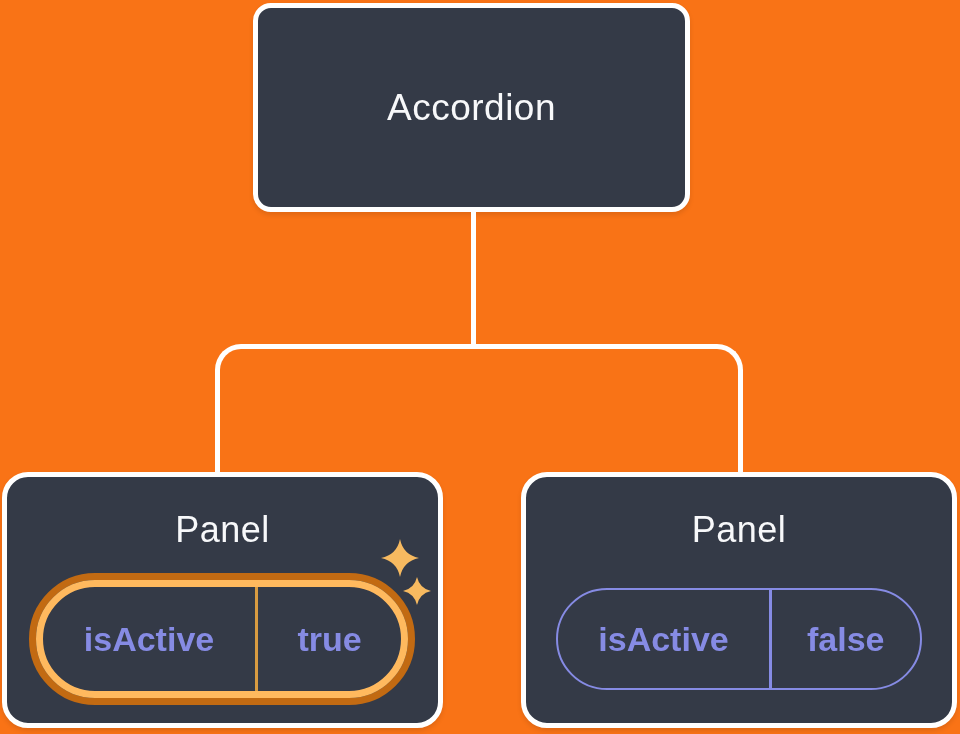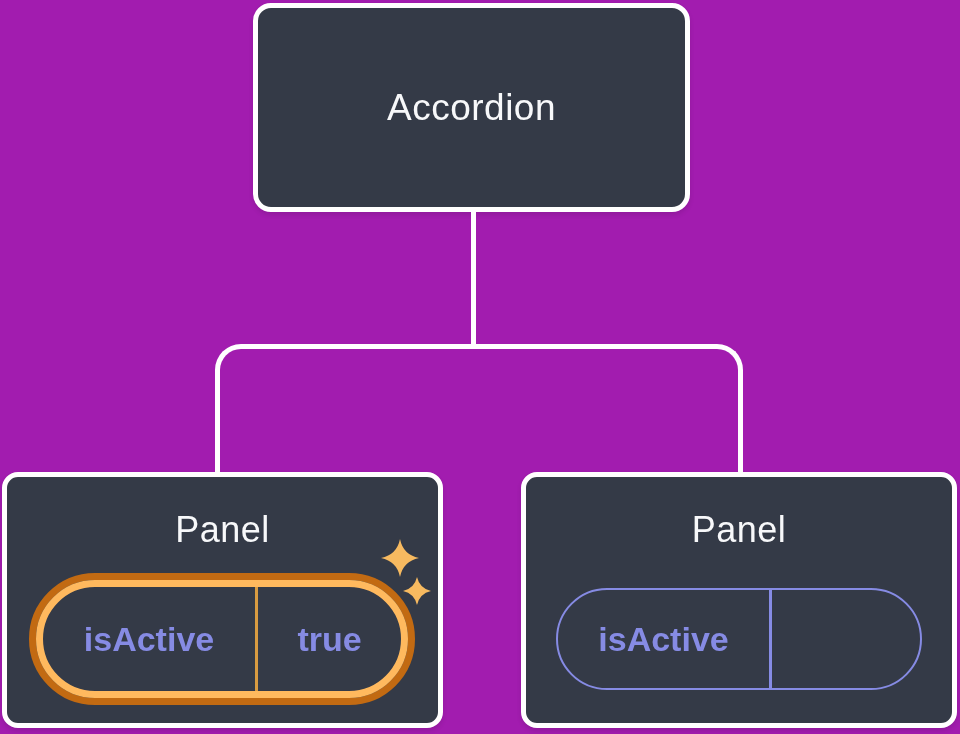--- a/index.html
+++ b/index.html
@@ -1,41 +1,41 @@
 <!DOCTYPE html>
 <html><head>
 <meta charset="utf-8">
 <style>
   html, body { margin: 0; padding: 0; }
   .canvas {
     position: relative;
     width: 960px;
     height: 734px;
-    background: #a21caf;
+    background: #f97316;
     overflow: hidden;
     font-family: "Liberation Sans", sans-serif;
   }
 
   
   .node {
     position: absolute;
     background: #343A47;
     border: 5px solid #FFFFFF;
     box-sizing: border-box;
     box-shadow: 0 3px 5px rgba(0,0,0,0.10);
   }
   .node-root {
     left: 253px; top: 3px; width: 437px; height: 209px;
     border-radius: 18px;
     display: flex; align-items: center; justify-content: center;
   }
   .node-root .node-label {
     font-size: 37px; font-weight: 500; color: #F7F8FA; letter-spacing: 0.5px;
   }
-  .node-panel { top: 472px; height: 256px; border-radius: 16px; }
+  .node-panel { top: 472px; height: 256px; border-radius: 26px; }
   .node-panel-left  { left: 2px;   width: 441px; }
   .node-panel-right { left: 521px; width: 436px; }
   .panel-title {
     position: absolute; top: 32px; left: 0; right: 0;
     text-align: center;
     font-size: 36px; font-weight: 500; color: #F7F8FA; letter-spacing: 0.5px;
   }
 
   
   .stem {
@@ -110,16 +110,17 @@
       <path d="M 47 53 Q 49.6 64.4 61 67 Q 49.6 69.6 47 81 Q 44.4 69.6 33 67 Q 44.4 64.4 47 53 Z" fill="#F7BA60"></path>
     </svg>
   </div>
 
   <div class="node node-panel node-panel-right">
     <div class="panel-title">Panel</div>
 
     <div class="pill-inactive">
       <span class="pill-cell cell-key">isActive</span>
       <span class="pill-divider"></span>
+      <span class="pill-cell cell-value">false</span>
     </div>
   </div>
 
 </div>
 
 </body></html>

